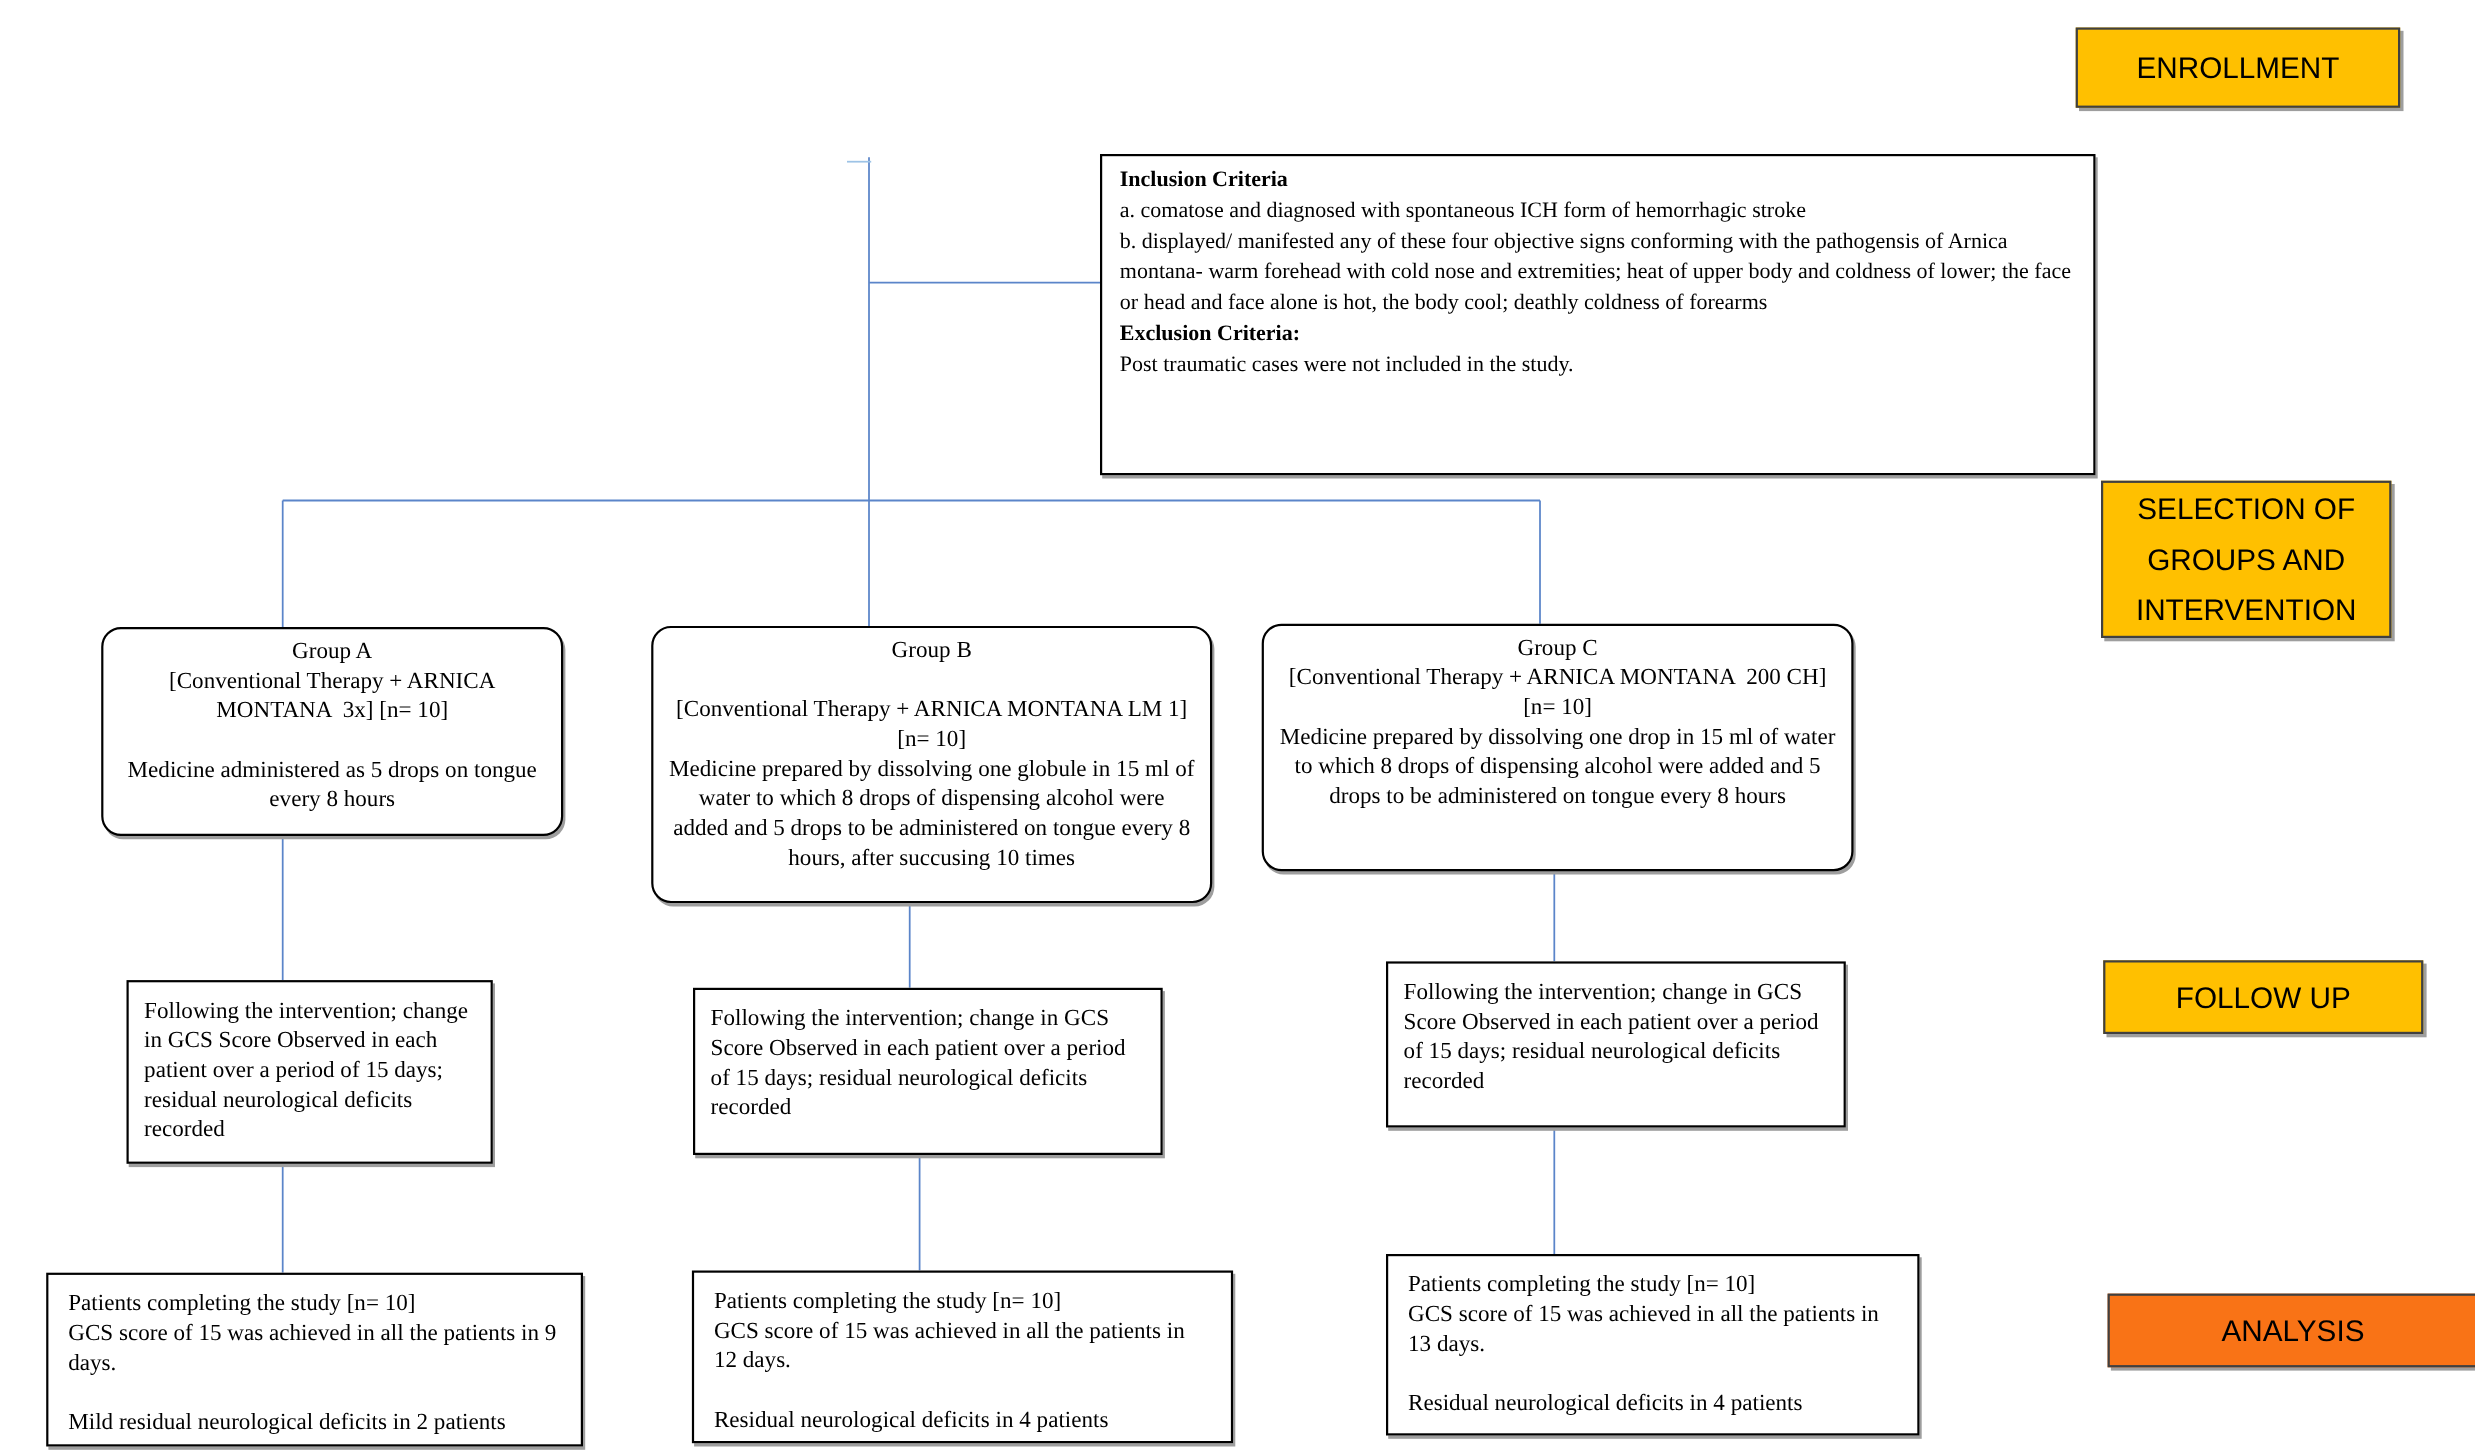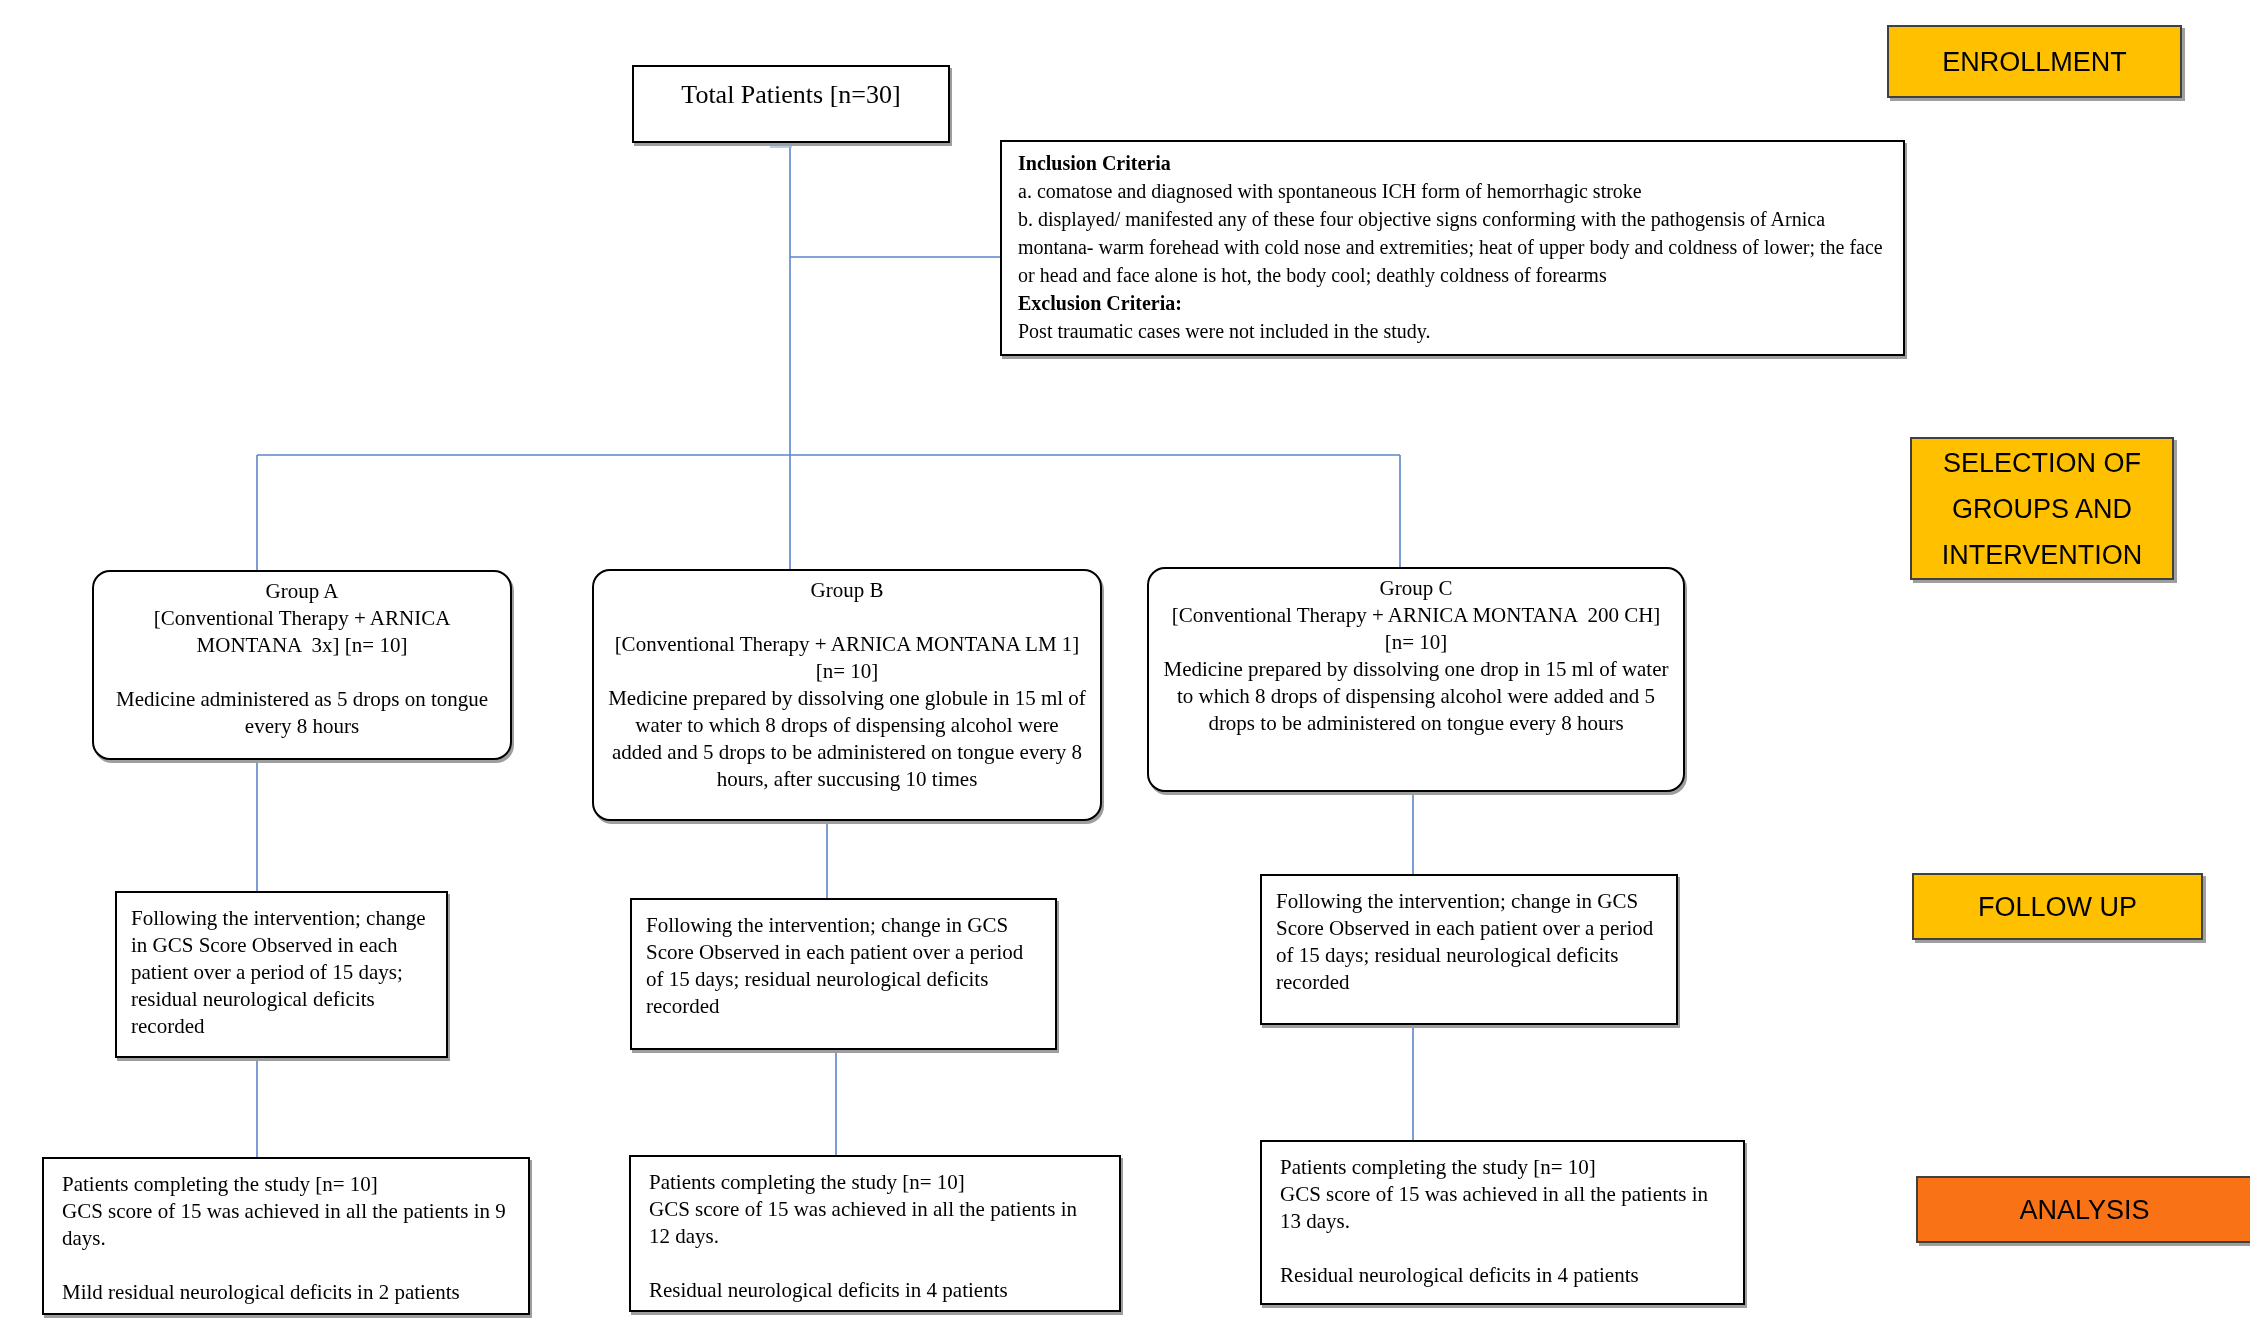--- a/index.html
+++ b/index.html
@@ -74,25 +74,22 @@
     <line class="connector" x1="1400" y1="455" x2="1400" y2="567" stroke="#5B85C9"></line>
     <line class="connector" x1="257" y1="760" x2="257" y2="891" stroke="#5B85C9"></line>
     <line class="connector" x1="827" y1="821" x2="827" y2="898" stroke="#5B85C9"></line>
     <line class="connector" x1="1413" y1="792" x2="1413" y2="874" stroke="#5B85C9"></line>
     <line class="connector" x1="257" y1="1058" x2="257" y2="1157" stroke="#5B85C9"></line>
     <line class="connector" x1="836" y1="1050" x2="836" y2="1155" stroke="#5B85C9"></line>
     <line class="connector" x1="1413" y1="1025" x2="1413" y2="1140" stroke="#5B85C9"></line>
     <line class="connector light" x1="770" y1="147" x2="792" y2="147" stroke="#9DC3E6"></line>
   </svg>
 
-  <div class="flowbox total-box" style="left:632px; top:65px; width:318px; height:78px;">
-    <span>Total Patients [n=30]</span>
-  </div>
 
-  <div class="flowbox criteria-box" style="left:1000px; top:140px; width:905px; height:216px;">
+  <div class="flowbox criteria-box" style="left:1000px; top:140px; width:905px; height:292px;">
     <div><b>Inclusion Criteria</b></div>
     <div>a. comatose and diagnosed with spontaneous ICH form of hemorrhagic stroke</div>
     <div>b. displayed/ manifested any of these four objective signs conforming with the pathogensis of Arnica montana- warm forehead with cold nose and extremities; heat of upper body and coldness of lower; the face or head and face alone is hot, the body cool; deathly coldness of forearms</div>
     <div><b>Exclusion Criteria:</b></div>
     <div>Post traumatic cases were not included in the study.</div>
   </div>
 
   <div class="flowbox center groupbox" style="left:92px; top:570px; width:420px; height:190px;">
     <div>Group A</div>
     <div class="pre">[Conventional Therapy + ARNICA MONTANA  3x] [n= 10]</div>

